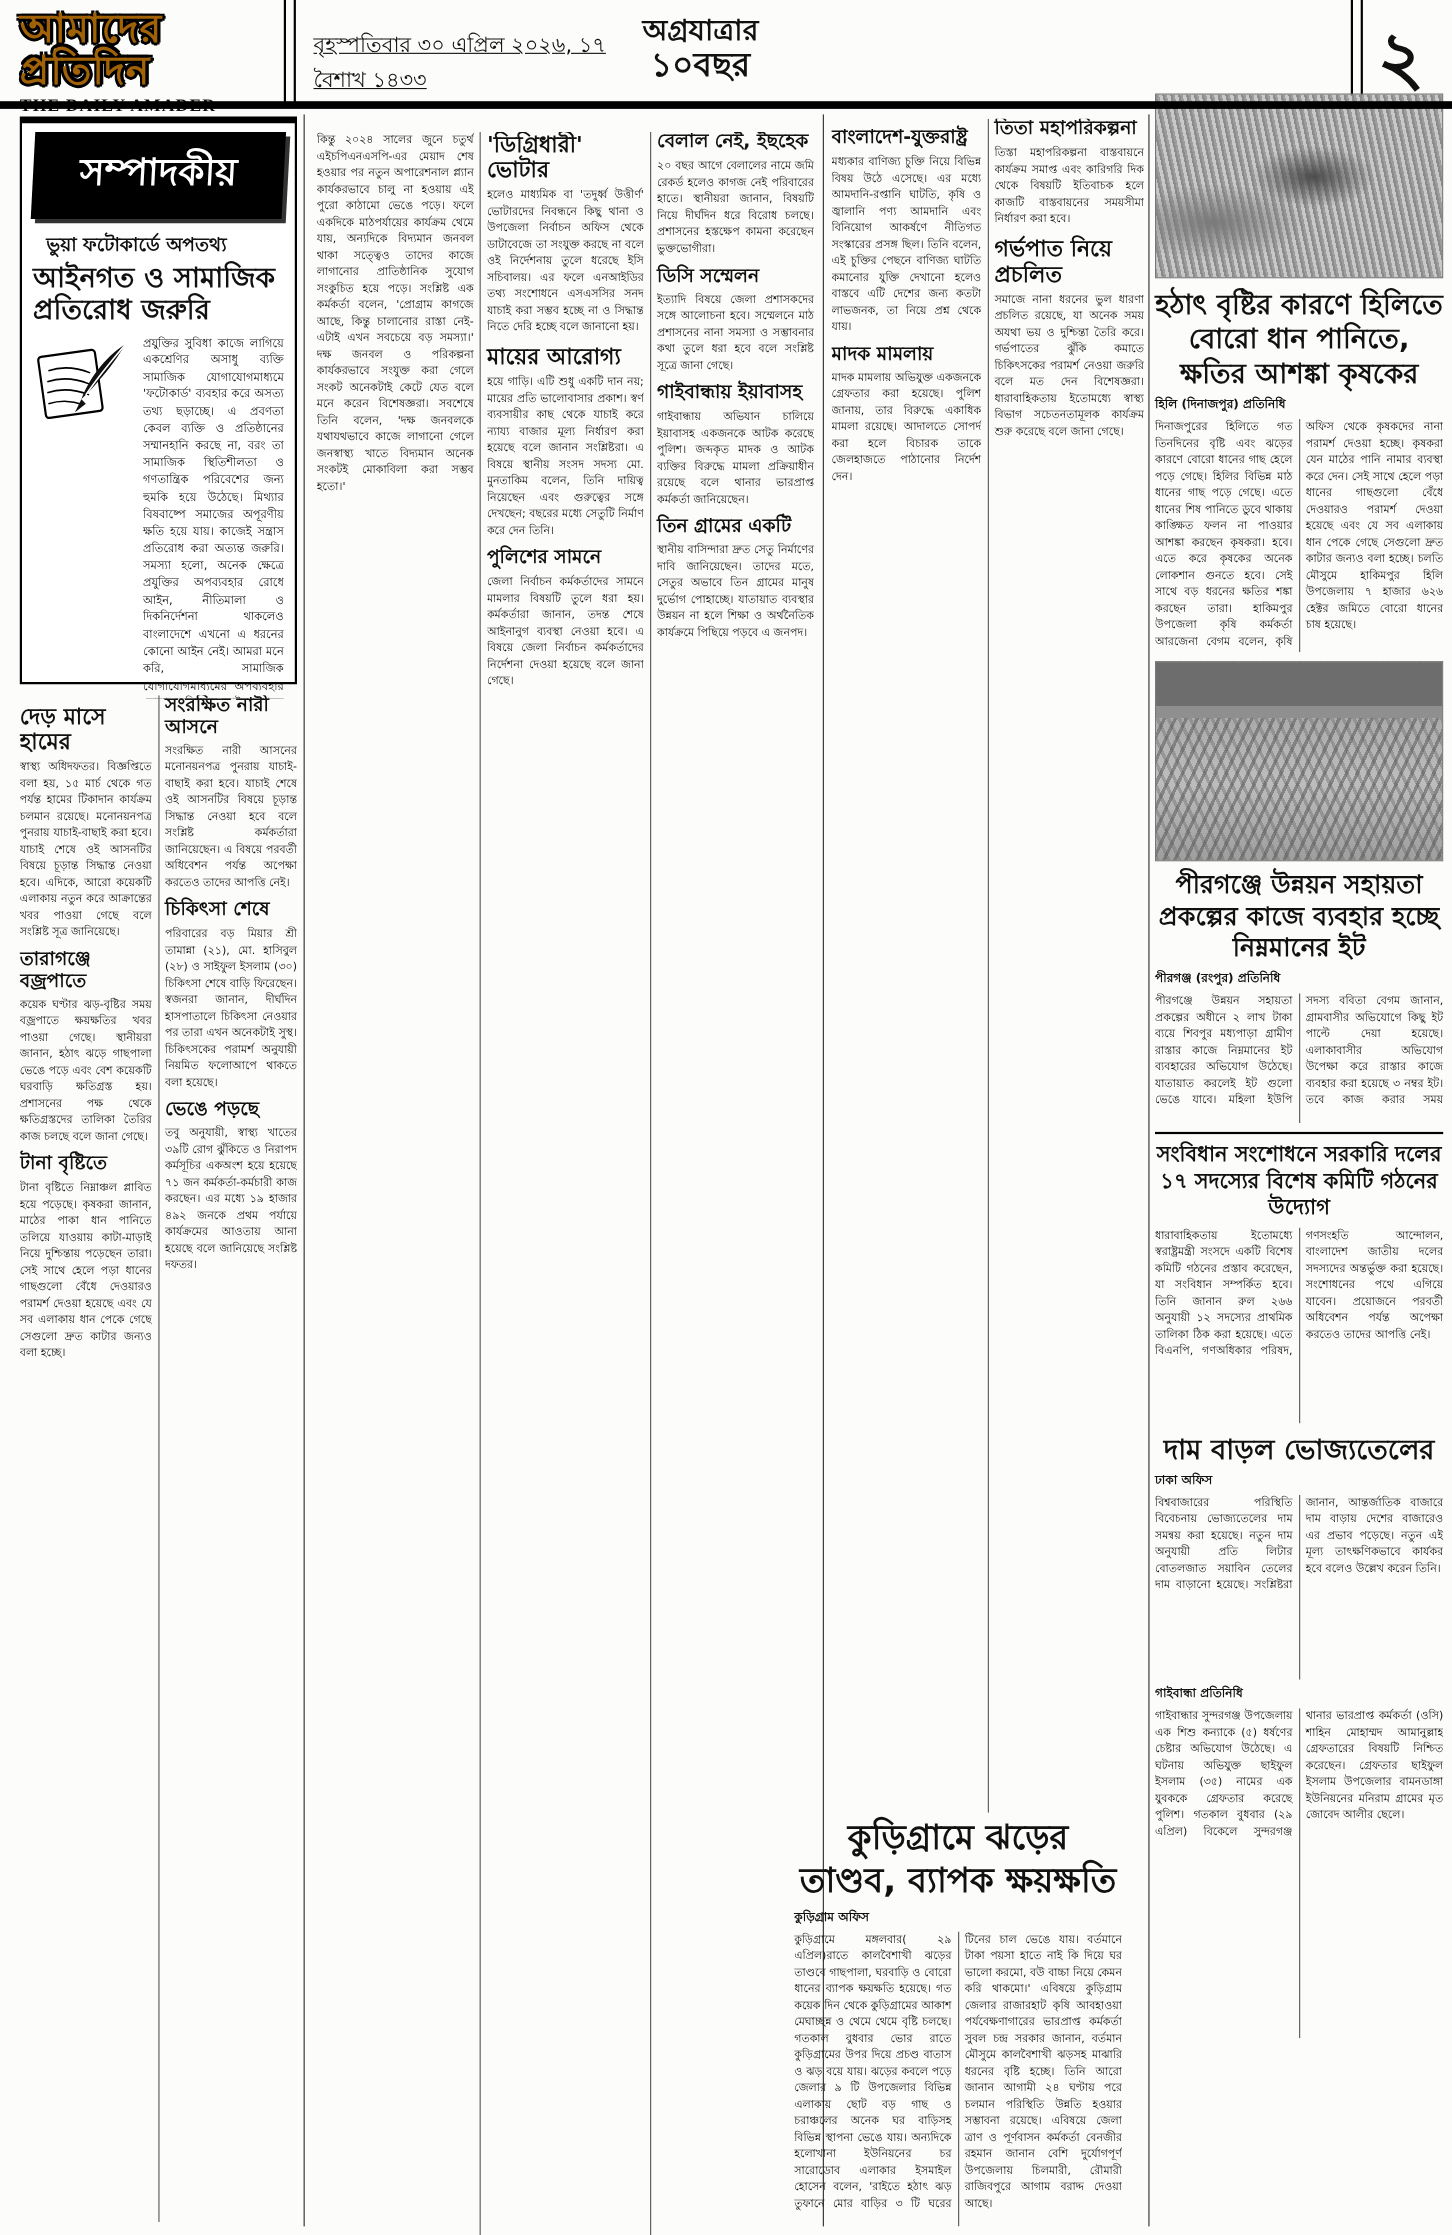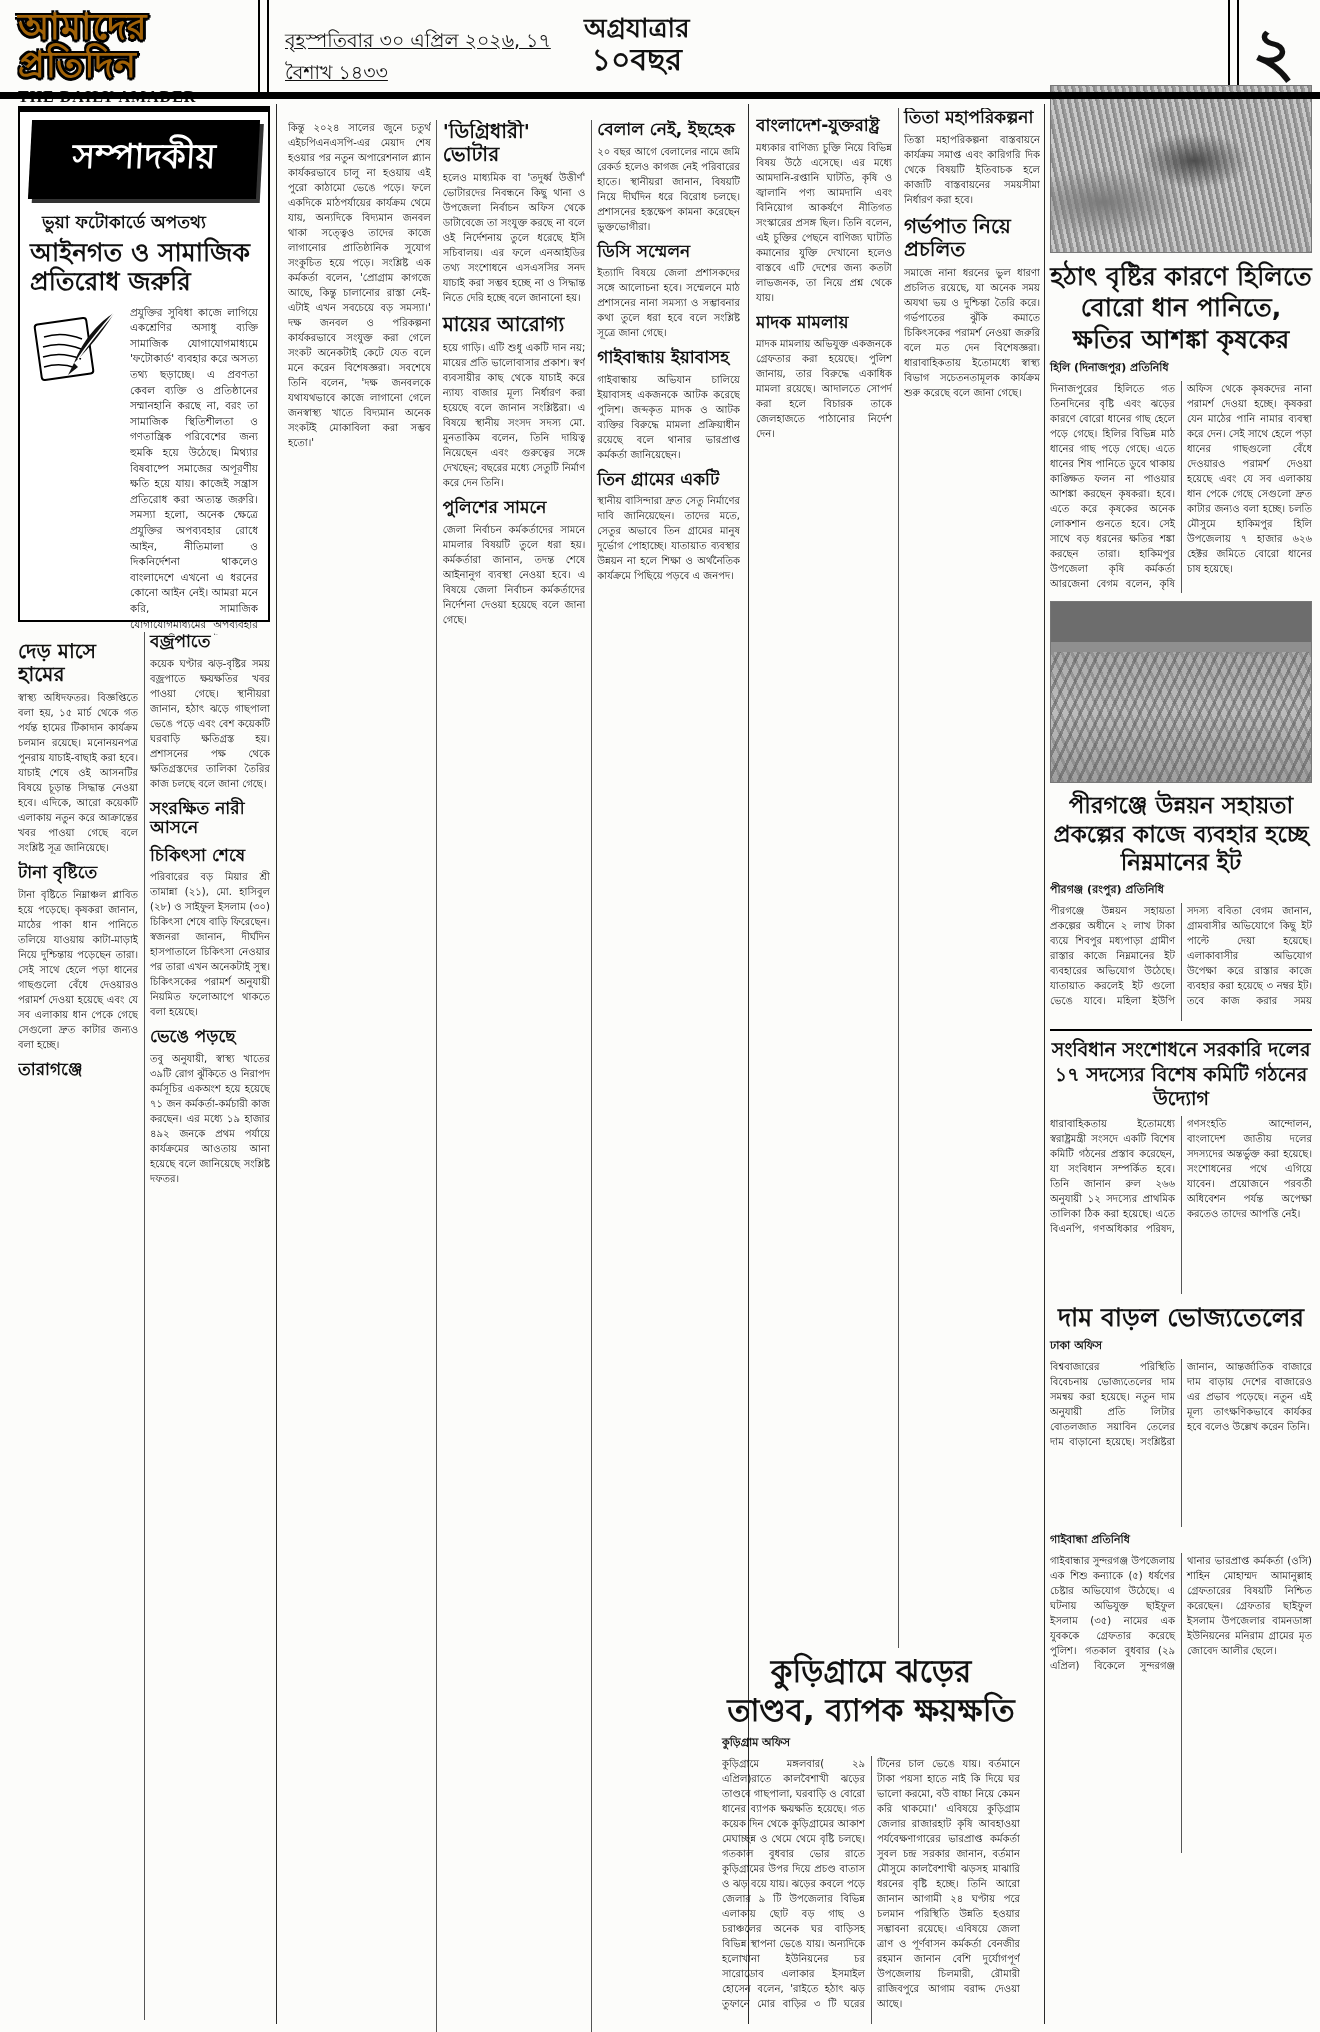--- a/index.html
+++ b/index.html
@@ -98,29 +98,30 @@
   </svg>
   <div class="news" style="height:330px;font-size:10.4px;">প্রযুক্তির সুবিধা কাজে লাগিয়ে একশ্রেণির অসাধু ব্যক্তি সামাজিক যোগাযোগমাধ্যমে 'ফটোকার্ড' ব্যবহার করে অসত্য তথ্য ছড়াচ্ছে। এ প্রবণতা কেবল ব্যক্তি ও প্রতিষ্ঠানের সম্মানহানি করছে না, বরং তা সামাজিক স্থিতিশীলতা ও গণতান্ত্রিক পরিবেশের জন্য হুমকি হয়ে উঠেছে। মিথ্যার বিষবাষ্পে সমাজের অপূরণীয় ক্ষতি হয়ে যায়। কাজেই সন্ত্রাস প্রতিরোধ করা অত্যন্ত জরুরি। সমস্যা হলো, অনেক ক্ষেত্রে প্রযুক্তির অপব্যবহার রোধে আইন, নীতিমালা ও দিকনির্দেশনা থাকলেও বাংলাদেশে এখনো এ ধরনের কোনো আইন নেই। আমরা মনে করি, সামাজিক যোগাযোগমাধ্যমের অপব্যবহার রোধে অবিলম্বে আইন প্রণয়ন করা দরকার। এজন্য সংশ্লিষ্ট কর্তৃপক্ষকে তৎপর হতে হবে। যারা বিভ্রান্তিমূলক কার্ড তৈরি ও প্রচার করছে, তাদের চিহ্নিত করে আইনের আওতায় আনতে হবে। পাশাপাশি মূলধারার গণমাধ্যমগুলোকে অফিশিয়াল পেজ থেকে নিয়মিত সচেতনতামূলক প্রচারণা চালাতে হবে। ভুয়া কার্ড শনাক্ত করার উপায় শিখিয়ে দিতে হবে। সাধারণ ব্যবহারকারীদের মধ্যে 'ফ্যাক্ট-চেক' বা তথ্য যাচাইয়ের সংস্কৃতি গড়ে তুলতে হবে। চাঞ্চল্যকর তথ্য দেখলেই সেটি শেয়ার করার আগে সংশ্লিষ্ট ওয়েবসাইট বা ভেরিফায়েড পেজ চেক করা বাধ্যতামূলক হবে। বস্তুত ডিজিটাল সন্ত্রাস দমন কেবল আইন দিয়ে সম্ভব নয়; দরকার সম্মিলিত সামাজিক প্রতিরোধ।</div>
 </div>
 
 <div class="abs cols2" style="left:18px;top:632px;width:252px;height:1388px;overflow:hidden;">
   <div>
     <div class="subhead subhead-lg">দেড় মাসে হামের</div>
     <div class="news">স্বাস্থ্য অধিদফতর। বিজ্ঞপ্তিতে বলা হয়, ১৫ মার্চ থেকে গত পর্যন্ত হামের টিকাদান কার্যক্রম চলমান রয়েছে। মনোনয়নপত্র পুনরায় যাচাই-বাছাই করা হবে। যাচাই শেষে ওই আসনটির বিষয়ে চূড়ান্ত সিদ্ধান্ত নেওয়া হবে। এদিকে, আরো কয়েকটি এলাকায় নতুন করে আক্রান্তের খবর পাওয়া গেছে বলে সংশ্লিষ্ট সূত্র জানিয়েছে।</div>
   </div>
   <div>
+    <div class="subhead">তারাগঞ্জে বজ্রপাতে</div>
+    <div class="news">কয়েক ঘণ্টার ঝড়-বৃষ্টির সময় বজ্রপাতে ক্ষয়ক্ষতির খবর পাওয়া গেছে। স্থানীয়রা জানান, হঠাৎ ঝড়ে গাছপালা ভেঙে পড়ে এবং বেশ কয়েকটি ঘরবাড়ি ক্ষতিগ্রস্ত হয়। প্রশাসনের পক্ষ থেকে ক্ষতিগ্রস্তদের তালিকা তৈরির কাজ চলছে বলে জানা গেছে।</div>
+  </div>
+  <div>
     <div class="subhead">টানা বৃষ্টিতে</div>
     <div class="news">টানা বৃষ্টিতে নিম্নাঞ্চল প্লাবিত হয়ে পড়েছে। কৃষকরা জানান, মাঠের পাকা ধান পানিতে তলিয়ে যাওয়ায় কাটা-মাড়াই নিয়ে দুশ্চিন্তায় পড়েছেন তারা। সেই সাথে হেলে পড়া ধানের গাছগুলো বেঁধে দেওয়ারও পরামর্শ দেওয়া হয়েছে এবং যে সব এলাকায় ধান পেকে গেছে সেগুলো দ্রুত কাটার জন্যও বলা হচ্ছে।</div>
   </div>
   <div>
-    <div class="subhead">তারাগঞ্জে বজ্রপাতে</div>
-    <div class="news">কয়েক ঘণ্টার ঝড়-বৃষ্টির সময় বজ্রপাতে ক্ষয়ক্ষতির খবর পাওয়া গেছে। স্থানীয়রা জানান, হঠাৎ ঝড়ে গাছপালা ভেঙে পড়ে এবং বেশ কয়েকটি ঘরবাড়ি ক্ষতিগ্রস্ত হয়। প্রশাসনের পক্ষ থেকে ক্ষতিগ্রস্তদের তালিকা তৈরির কাজ চলছে বলে জানা গেছে।</div>
-  </div>
-  <div>
     <div class="subhead">সংরক্ষিত নারী আসনে</div>
+    <div class="news">সংরক্ষিত নারী আসনের মনোনয়নপত্র পুনরায় যাচাই-বাছাই করা হবে। যাচাই শেষে ওই আসনটির বিষয়ে চূড়ান্ত সিদ্ধান্ত নেওয়া হবে বলে সংশ্লিষ্ট কর্মকর্তারা জানিয়েছেন। এ বিষয়ে পরবর্তী অধিবেশন পর্যন্ত অপেক্ষা করতেও তাদের আপত্তি নেই।</div>
   </div>
   <div>
     <div class="subhead">চিকিৎসা শেষে</div>
     <div class="news">পরিবারের বড় মিয়ার শ্রী তামান্না (২১), মো. হাসিবুল (২৮) ও সাইফুল ইসলাম (৩০) চিকিৎসা শেষে বাড়ি ফিরেছেন। স্বজনরা জানান, দীর্ঘদিন হাসপাতালে চিকিৎসা নেওয়ার পর তারা এখন অনেকটাই সুস্থ। চিকিৎসকের পরামর্শ অনুযায়ী নিয়মিত ফলোআপে থাকতে বলা হয়েছে।</div>
   </div>
   <div>
     <div class="subhead">ভেঙে পড়ছে</div>
     <div class="news">তবু অনুযায়ী, স্বাস্থ্য খাতের ৩৯টি রোগ ঝুঁকিতে ও নিরাপদ কর্মসূচির একঅংশ হয়ে হয়েছে ৭১ জন কর্মকর্তা-কর্মচারী কাজ করছেন। এর মধ্যে ১৯ হাজার ৪৯২ জনকে প্রথম পর্যায়ে কার্যক্রমের আওতায় আনা হয়েছে বলে জানিয়েছে সংশ্লিষ্ট দফতর।</div>
   </div>
 </div>

